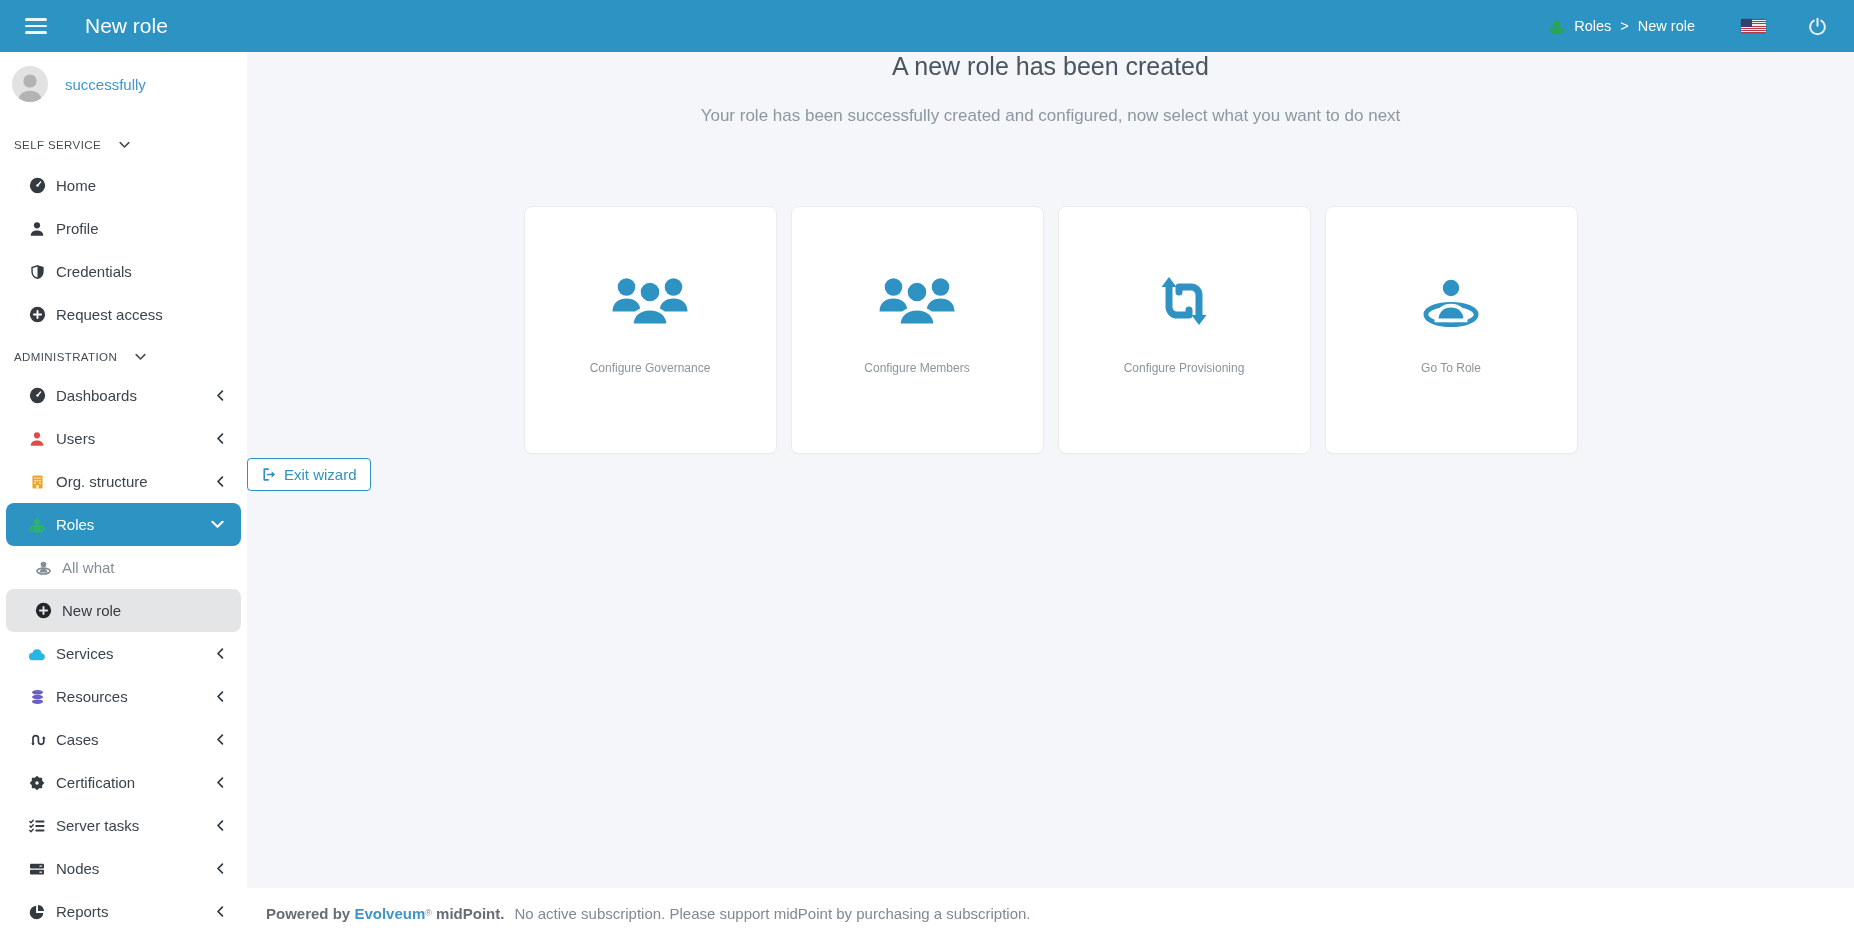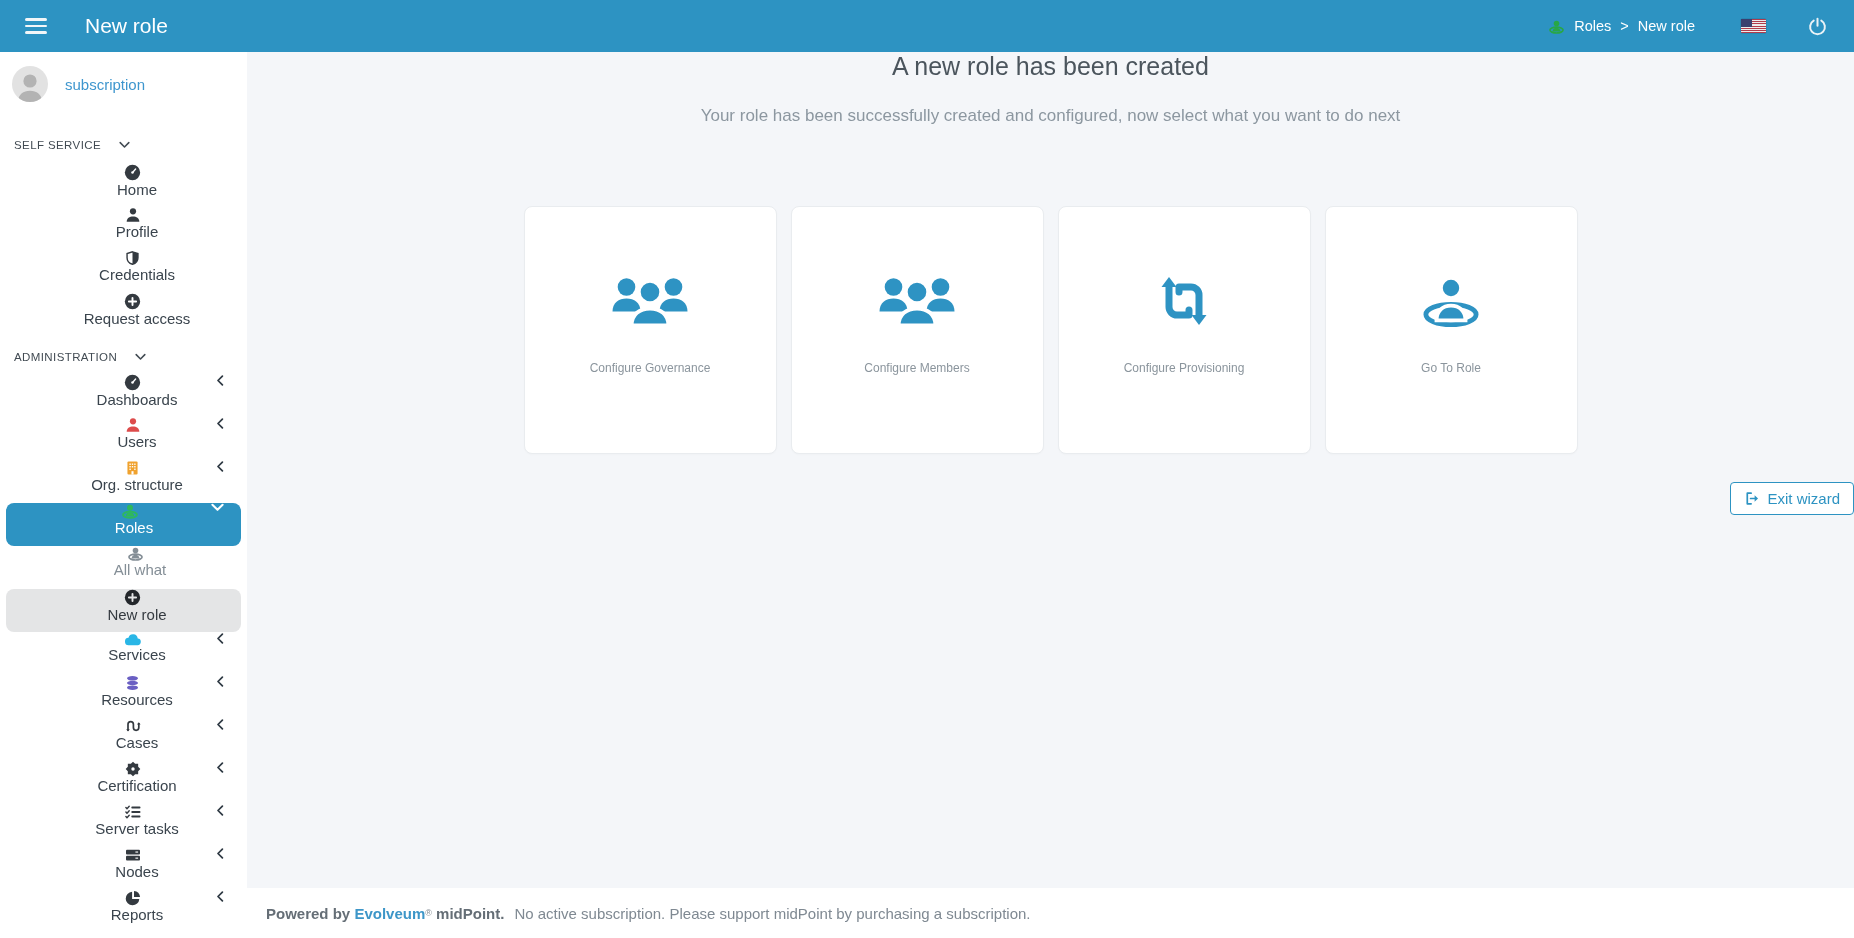--- a/index.html
+++ b/index.html
@@ -51,21 +51,21 @@
   }
   .user-name{ color:#3e96ce; font-size:15px; }
   .section-h{
     display:flex; align-items:center; gap:18px; padding:24px 0 12px 14px;
     font-size:11.5px; font-weight:400; color:#424b53; letter-spacing:.4px; cursor:pointer;
     line-height:14px;
   }
   .section-h.admin{ padding-top:14px; padding-bottom:10px;text-align:right; }
   .mi{
     position:relative; display:flex; align-items:center; height:43px;
-    padding-left:27px; font-size:15px; cursor:pointer; color:#3a444d;flex-direction:column;
+    padding-left:27px; font-size:15px; cursor:pointer; color:#3a444d;
   }
   .mic{ width:20px; display:flex; justify-content:center; margin-right:9px; flex:none; }
   .mch{ position:absolute; right:23px; display:flex; color:#2f3a44; }
   .mi.active{
     background:#2d93c2; color:#fff; margin:0 6px; padding-left:21px; border-radius:8px;
   }
   .mi.active .mch{ color:#fff; right:17px; }
   .mi.selected{
     background:#e4e5e6; color:#343a40; margin:0 6px; padding-left:27px; border-radius:8px;
   }
@@ -80,21 +80,21 @@
   .main-title{ font-size:25px; font-weight:500; color:#4b555d; }
   .main-sub{ margin-top:25px; font-size:17px; color:#8c97a0; }
   .cards{ display:flex; justify-content:center; gap:14px; margin-top:80px; }
   .card{
     width:253px; height:248px; background:#fff; border:1px solid #e9ecef; border-radius:8px;
     display:flex; flex-direction:column; align-items:center; cursor:pointer;
     box-shadow:0 1px 2px rgba(0,0,0,.02);
   }
   .cicon{ margin-top:56px; height:76px; display:flex; align-items:center; color:#2e93c3; }
   .clabel{ margin-top:22px; font-size:12px; color:#8b959d; }
-  .exit-row{ display:flex; justify-content:flex-end; margin-top:28px; }
+  .exit-row{ display:flex; justify-content:flex-start; margin-top:4px; }
   .exit-btn{
     display:flex; align-items:center; gap:8px; background:#fff;
     border:1px solid #2d93c2; color:#2d93c2; border-radius:4px;
     padding:6px 13px; font-size:15px; font-family:inherit; cursor:pointer; line-height:19px;
   }
   
   .footer{
     position:absolute; left:247px; right:0; bottom:0; height:50px; background:#fff;
     display:flex; align-items:center; padding-left:19px; font-size:15px; color:#7f8992;
   }
@@ -139,21 +139,21 @@
 </div>
 
 <div class="sidebar">
   <div class="user-panel">
     <div class="avatar">
       <svg width="36" height="34" viewBox="0 0 36 34" fill="#b3b3b3">
         <circle cx="18" cy="13" r="6.6"></circle>
         <path d="M6 34c0-7.4 5.4-11.2 12-11.2S30 26.6 30 34z"></path>
       </svg>
     </div>
-    <span class="user-name">subscription</span>
+    <span class="user-name">successfully</span>
   </div>
 
   <div class="section-h">
     <span>SELF SERVICE</span>
     <span>
       <svg width="11" height="8" viewBox="0 0 14 9" fill="none" stroke="#424b53" stroke-width="2" stroke-linecap="round" stroke-linejoin="round">
           <path d="M1.5 1.5L7 7l5.5-5.5"></path>
         </svg>
     </span>
   </div>

